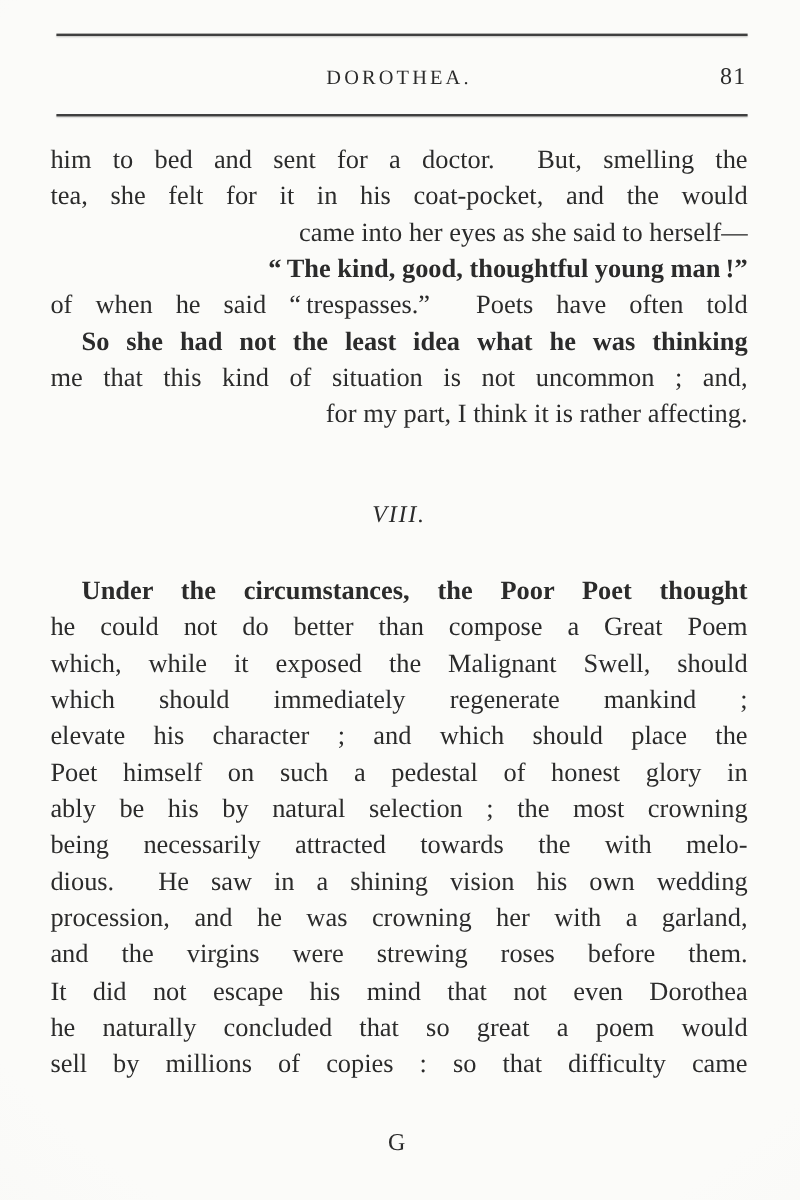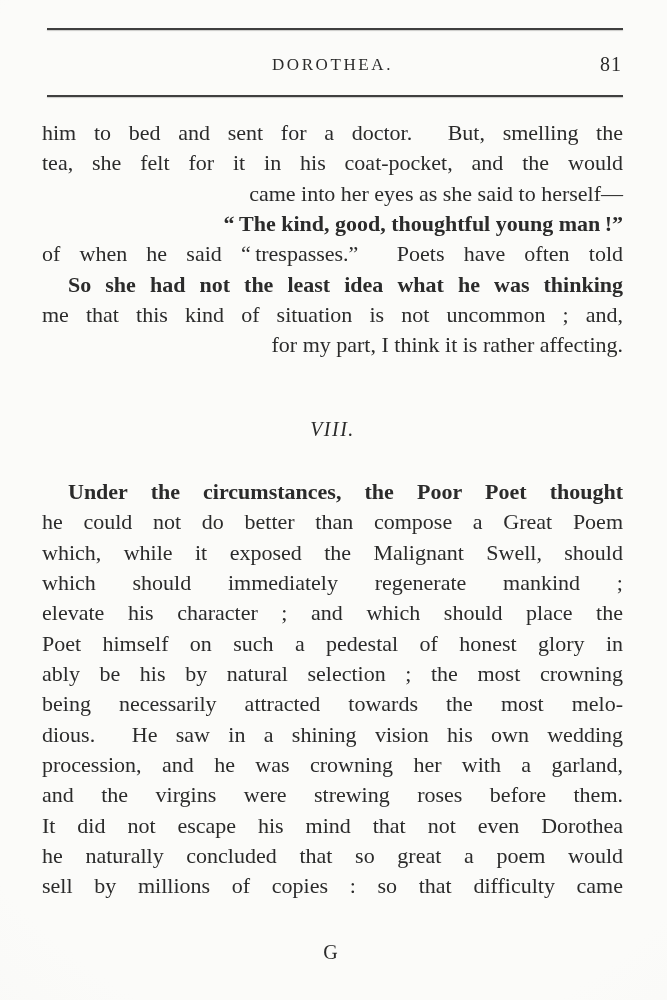--- a/index.html
+++ b/index.html
@@ -127,21 +127,21 @@
   <div class="section-heading">VIII.</div>
 
   <div class="text-block block2">
       <div class="line indent j">Under the circumstances, the Poor Poet thought</div>
       <div class="line j">he could not do better than compose a Great Poem</div>
       <div class="line j">which, while it exposed the Malignant Swell, should</div>
       <div class="line j">which should immediately regenerate mankind ;</div>
       <div class="line j">elevate his character ; and which should place the</div>
       <div class="line j">Poet himself on such a pedestal of honest glory in</div>
       <div class="line j">ably be his by natural selection ; the most crowning</div>
-      <div class="line j">being necessarily attracted towards the most melo-</div>
+      <div class="line j">being necessarily attracted towards the with melo-</div>
       <div class="line j">dious.&nbsp; He saw in a shining vision his own wedding</div>
       <div class="line j">procession, and he was crowning her with a garland,</div>
       <div class="line j">and the virgins were strewing roses before them.</div>
       <div class="line j">It did not escape his mind that not even Dorothea</div>
       <div class="line j">he naturally concluded that so great a poem would</div>
       <div class="line j">sell by millions of copies : so that difficulty came</div>
     </div>
 
   <div class="signature">G</div>
 

